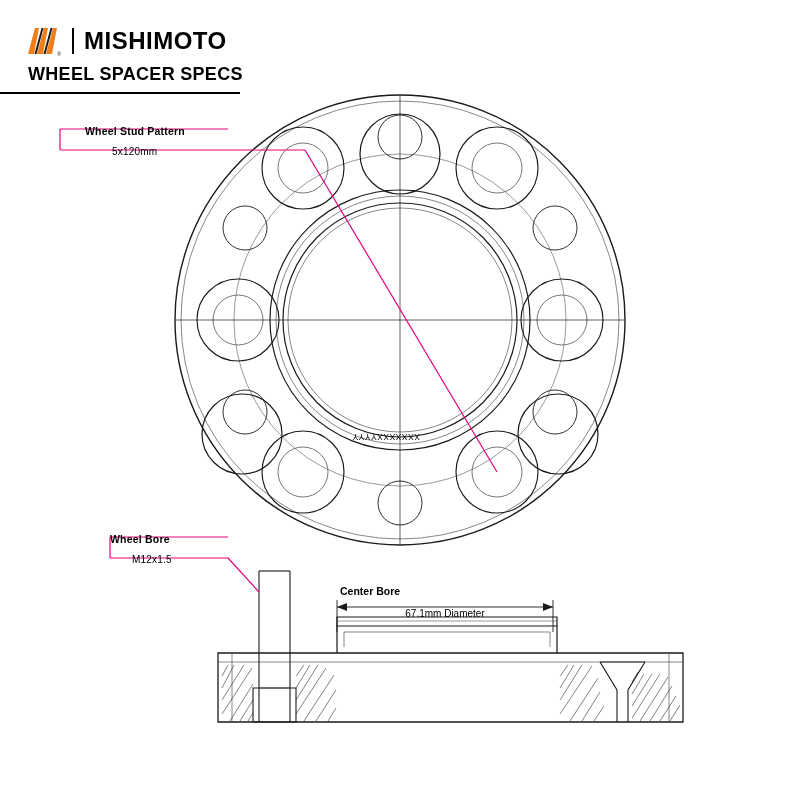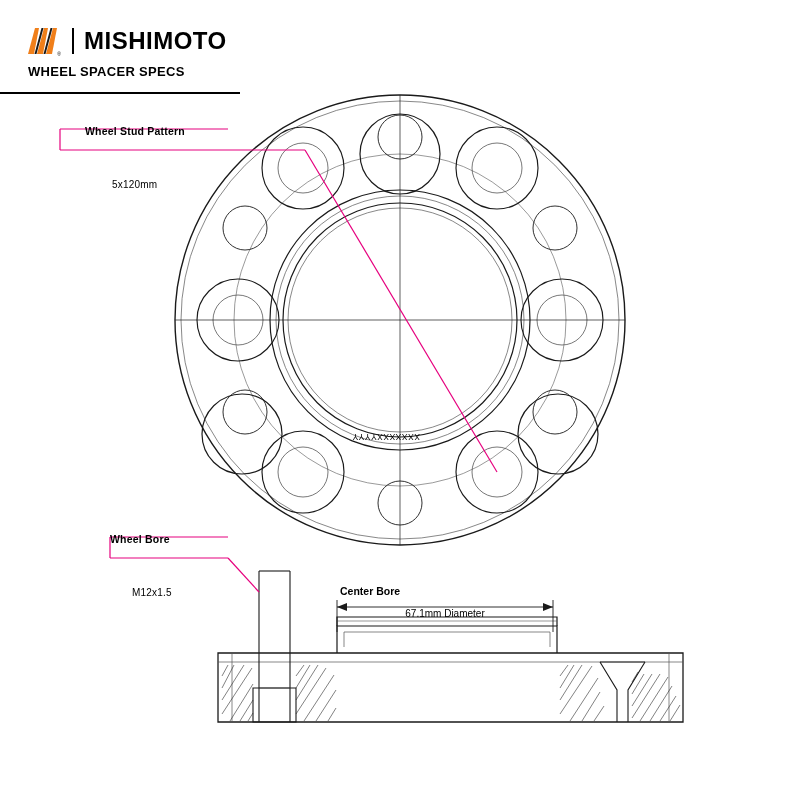--- a/index.html
+++ b/index.html
@@ -54,21 +54,21 @@
     font-size: 24px;
     font-weight: bold;
     letter-spacing: 0.5px;
     line-height: 1;
     text-align: right;
   }
   .subtitle {
     position: absolute;
     left: 28px;
     top: 64px;
-    font-size: 13px;
+    font-size: 18px;
     font-weight: bold;
     letter-spacing: 0.3px;
   }
   .header-rule {
     position: absolute;
     left: 0;
     top: 92px;
     width: 240px;
     height: 2px;
     background: #000;
@@ -80,21 +80,20 @@
     font-size: 10.5px;
     font-weight: bold;
     letter-spacing: 0.2px;
     white-space: nowrap;
   }
   .callout-value {
     position: absolute;
     font-size: 10px;
     letter-spacing: 0.2px;
     white-space: nowrap;
-    margin-top: 33px;
   }
   .dim-label {
     position: absolute;
     font-size: 10.5px;
     font-weight: bold;
     white-space: nowrap;
   }
   .dim-value {
     position: absolute;
     font-size: 10px;

